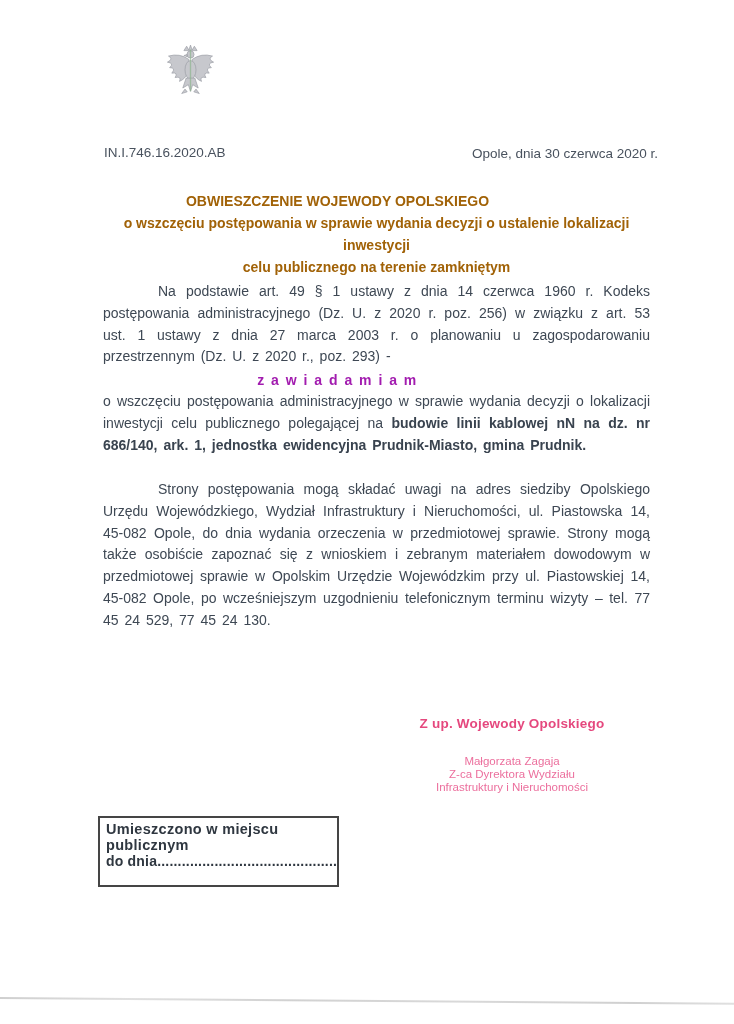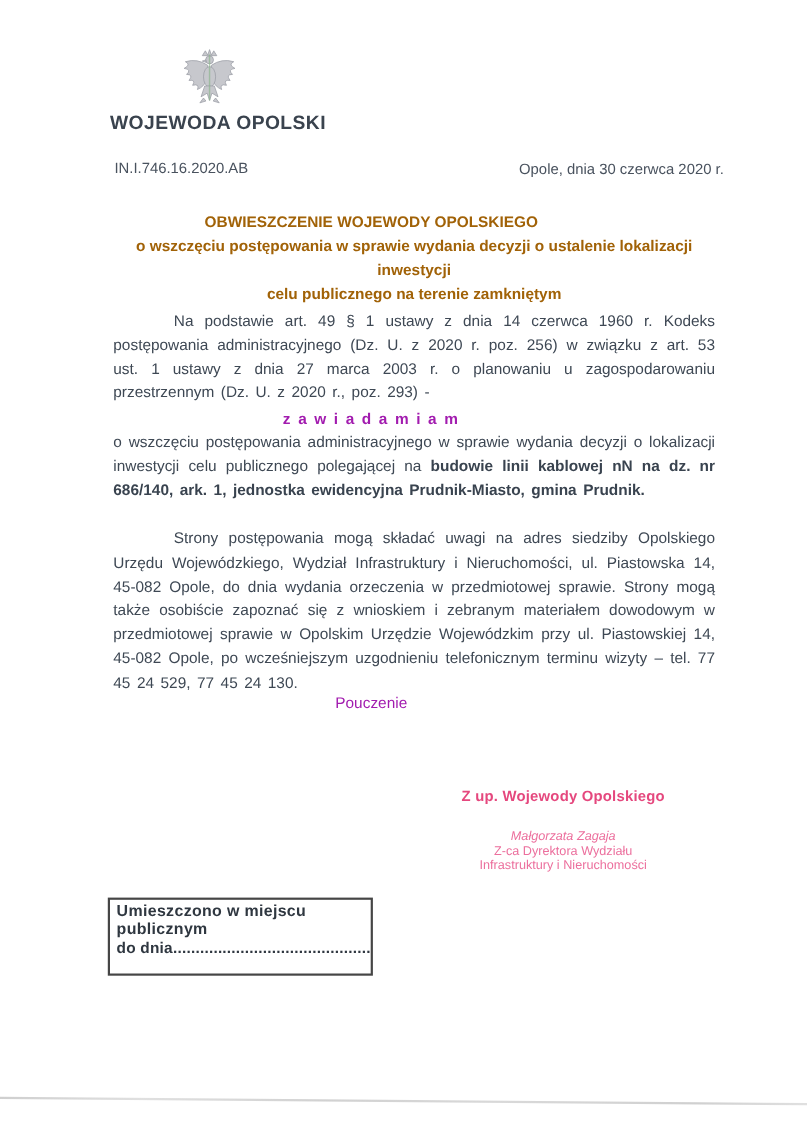--- a/index.html
+++ b/index.html
@@ -37,21 +37,21 @@
     font-size: 14px; font-weight: bold; color: #a21caf; line-height: 22px;
   }
   .center-heading .inner { display: block; width: max-content; margin: 0 auto; transform: translateX(-39px); }
   .spaced { letter-spacing: 1.5px; }
   .bold-run { font-weight: bold; color: #39434f; }
 
   
   .signature-block { position: absolute; left: 402px; width: 220px; text-align: center; }
   .sig-onbehalf { top: 716px; font-size: 13.5px; font-weight: bold; color: #e5487e; letter-spacing: 0.2px; }
   .sig-names { top: 755px; font-size: 11.5px; line-height: 13px; color: #ec6f9d; }
-  .sig-name-line { font-style: italic; }
+  .sig-name-line { }
 
   
   .stamp-box {
     position: absolute; left: 98px; top: 816px; width: 241px; height: 71px;
     border: 2px solid #454545; padding: 3px 5px 0 6px;
     font-family: Liberation Sans, sans-serif;
     font-weight: bold; color: #2f3740; overflow: hidden;
   }
   .stamp-title { font-size: 14.5px; letter-spacing: 0.3px; }
   .stamp-line { font-size: 14px; line-height: 16.5px; white-space: nowrap; letter-spacing: 0.2px; }
@@ -76,44 +76,40 @@
       <path d="M44 19 L38 21 L44 23 Z"></path>
       <path d="M47 28 Q30 16 10 22 Q20 27 8 33 Q21 35 12 43 Q24 43 16 53 Q28 51 22 61 Q34 58 30 68 Q41 63 44 54 Z"></path>
       <path d="M53 28 Q70 16 90 22 Q80 27 92 33 Q79 35 88 43 Q76 43 84 53 Q72 51 78 61 Q66 58 70 68 Q59 63 56 54 Z"></path>
       <ellipse cx="50" cy="47" rx="10" ry="17"></ellipse>
       <path d="M42 62 L36 80 L46 74 L50 86 L54 74 L64 80 L58 62 Z"></path>
       <path d="M40 82 L34 90 L44 87 Z M60 82 L66 90 L56 87 Z"></path>
     </g>
     <rect x="48.8" y="10" width="2.4" height="76" fill="#8ab38a" opacity="0.65"></rect>
   </svg>
 
-  <div class="office-name">WOJEWODA OPOLSKI</div>
 
   <div class="ref-number">IN.I.746.16.2020.AB</div>
   <div class="place-date">Opole, dnia  30 czerwca 2020 r.</div>
 
   <div class="title-block">
     <div class="title-line shift-left">OBWIESZCZENIE WOJEWODY OPOLSKIEGO</div>
     <div class="title-line">o wszczęciu postępowania w sprawie wydania decyzji o ustalenie lokalizacji inwestycji</div>
     <div class="title-line">celu publicznego na terenie zamkniętym</div>
   </div>
 
   <p class="body-para indent" style="top:281px">Na podstawie art. 49 § 1 ustawy z dnia 14 czerwca 1960 r. Kodeks postępowania administracyjnego (Dz. U. z  2020 r. poz. 256) w związku z art. 53 ust. 1 ustawy z dnia 27 marca 2003 r. o planowaniu u zagospodarowaniu przestrzennym (Dz. U. z 2020 r., poz. 293) -</p>
 
   <div class="center-heading" style="top:369px">
     <span class="inner spaced">z a w i a d a m i a m</span>
   </div>
 
   <p class="body-para" style="top:391px"><span>o wszczęciu postępowania administracyjnego w sprawie wydania decyzji o lokalizacji inwestycji celu publicznego polegającej na </span><span class="bold-run">budowie linii kablowej nN na dz. nr 686/140, ark. 1, jednostka ewidencyjna Prudnik-Miasto, gmina Prudnik.</span></p>
 
   <p class="body-para indent" style="top:479px">Strony postępowania mogą składać uwagi na adres siedziby Opolskiego Urzędu Wojewódzkiego, Wydział Infrastruktury i Nieruchomości, ul. Piastowska 14, 45-082 Opole, do dnia wydania orzeczenia w przedmiotowej sprawie. Strony mogą także osobiście zapoznać się z wnioskiem i zebranym materiałem dowodowym w przedmiotowej sprawie w Opolskim Urzędzie Wojewódzkim przy ul. Piastowskiej 14, 45-082 Opole, po wcześniejszym uzgodnieniu telefonicznym terminu wizyty – tel. 77 45 24 529, 77 45 24 130.</p>
 
-  <div class="center-heading" style="top:628px; font-weight:normal;">
-    <span class="inner">Pouczenie</span>
-  </div>
 
 
   <div class="signature-block sig-onbehalf">Z up. Wojewody Opolskiego</div>
   <div class="signature-block sig-names">
     <div class="sig-name-line">Małgorzata Zagaja</div>
     <div>Z-ca Dyrektora Wydziału</div>
     <div>Infrastruktury i Nieruchomości</div>
   </div>
 
   <div class="stamp-box">

